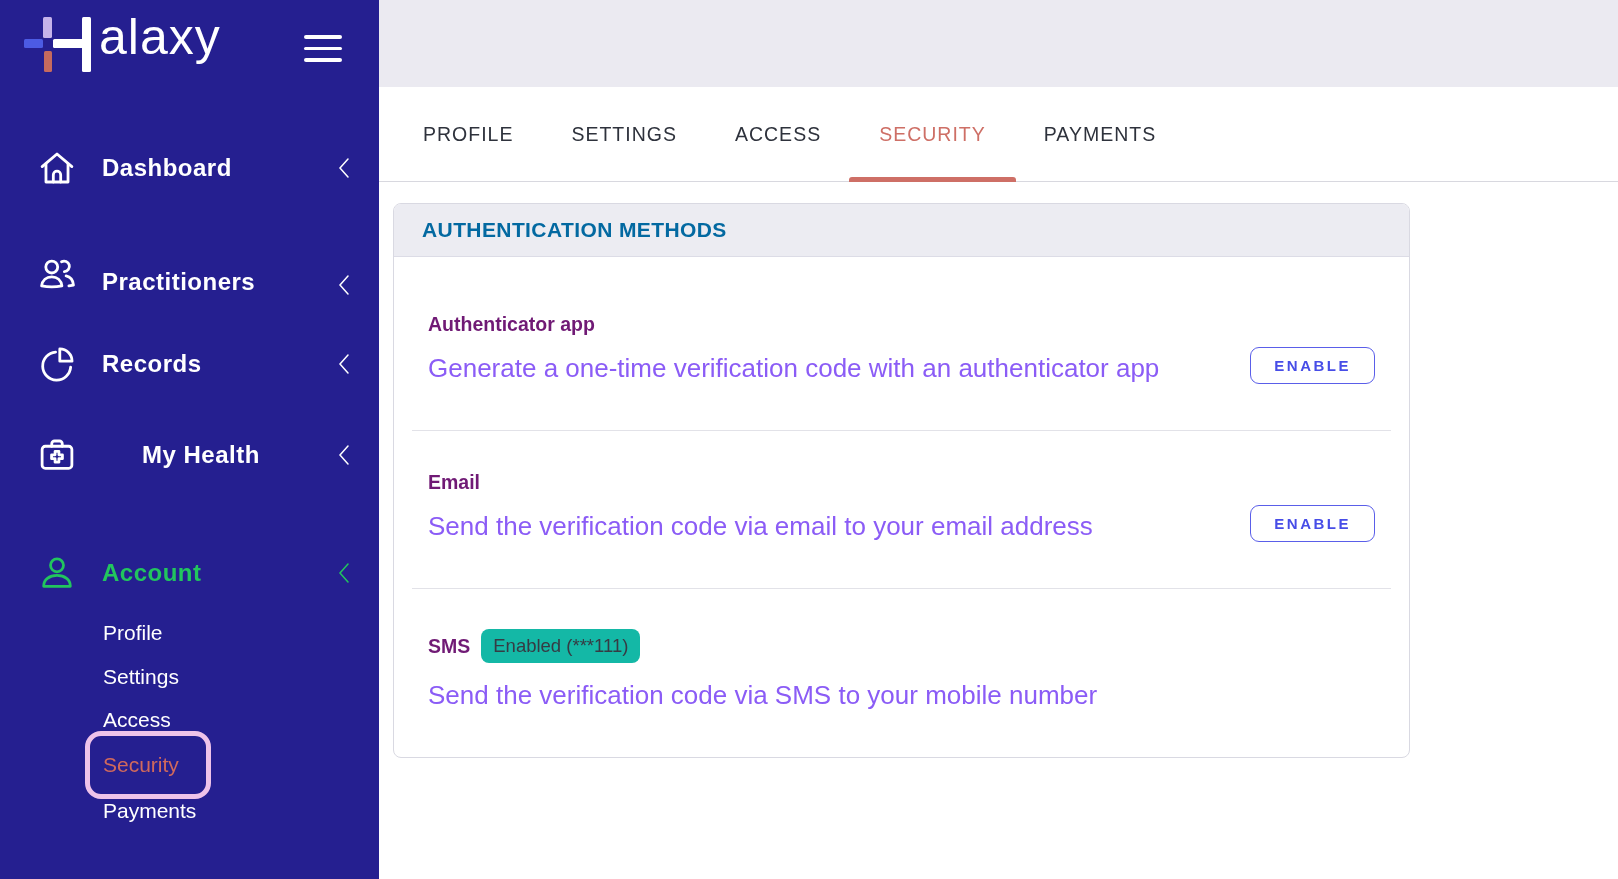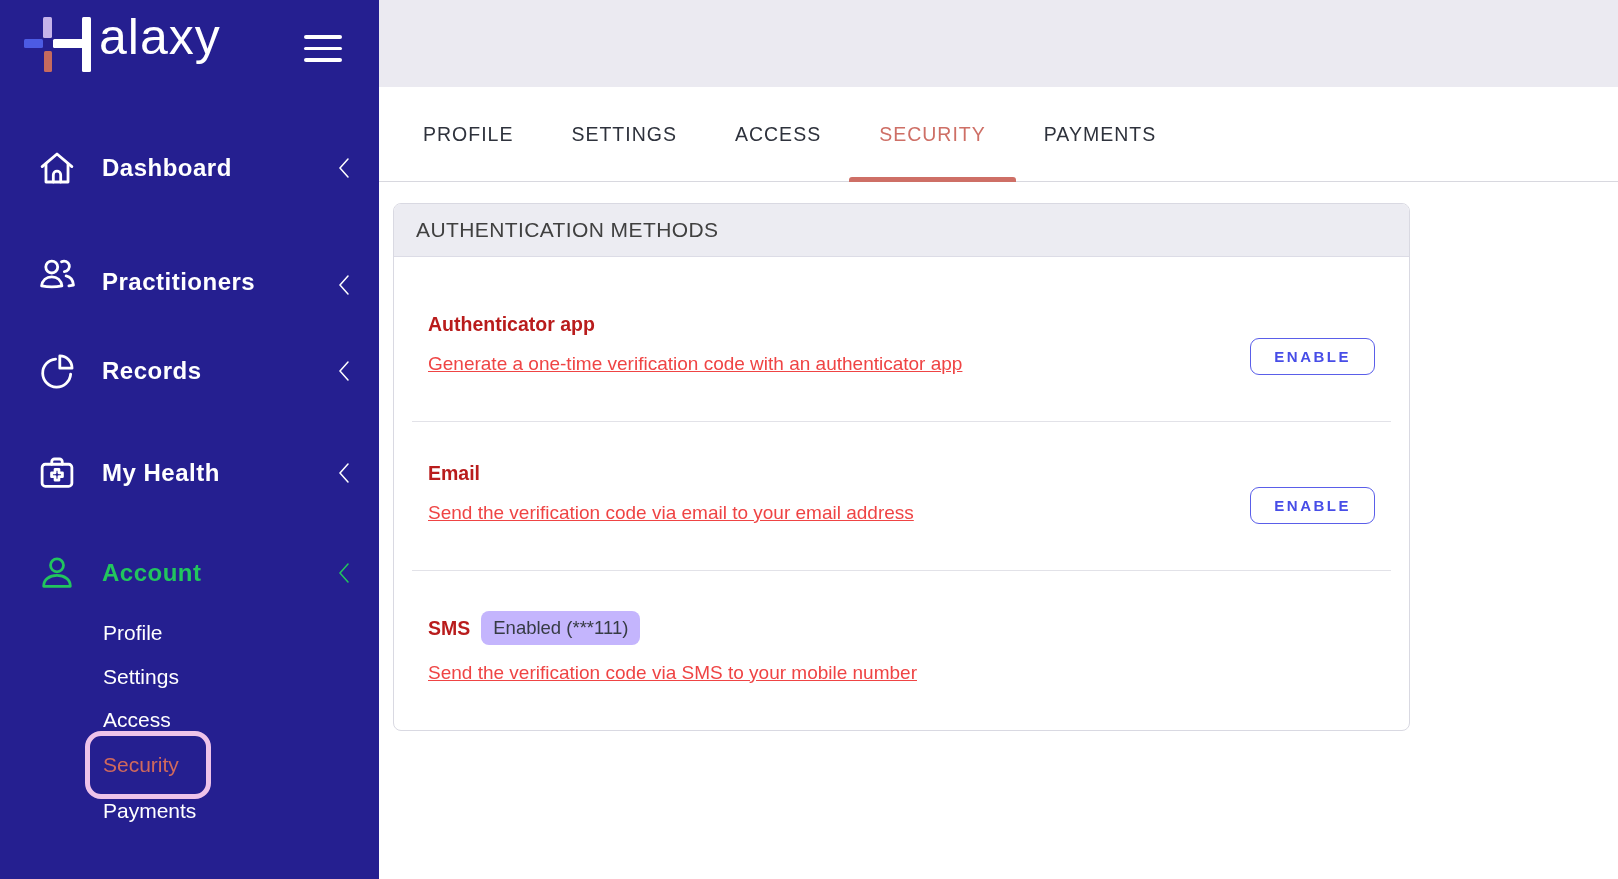--- a/index.html
+++ b/index.html
@@ -18,22 +18,22 @@
   .wordmark{position:absolute;left:99px;top:8px;font-size:50px;font-weight:500;
     letter-spacing:1px;color:#fff;}
   .hamburger{position:absolute;left:304px;top:35px;width:38px;cursor:pointer;}
   .hamburger span{display:block;height:3.5px;background:#fff;border-radius:2px;margin-bottom:8px;}
 
   .nav-item{position:absolute;left:0;width:100%;height:52px;display:flex;align-items:center;
     padding:0 29px 0 34px;cursor:pointer;}
   .nav-item .nicon{width:46px;height:46px;display:flex;align-items:center;justify-content:center;flex:none;}
   .nav-item .nlabel{font-size:24px;font-weight:700;letter-spacing:.5px;margin-left:22px;}
   .nav-item .chev{margin-left:auto;display:flex;}
-  .ni-dashboard{top:142px;} .ni-practitioners{top:244px;align-items:flex-end;} .ni-records{top:345px;align-items:center;}
-  .ni-myhealth{top:447px;} .ni-account{top:547px;color:#22c55e;}
+  .ni-dashboard{top:142px;} .ni-practitioners{top:244px;align-items:flex-end;} .ni-records{top:338px;align-items:center;}
+  .ni-myhealth{top:429px;gap:40px;} .ni-account{top:547px;color:#22c55e;}
 
   .sub-item{position:absolute;left:103px;font-size:21px;font-weight:500;color:#fff;cursor:pointer;}
   .si-profile{top:621px;} .si-settings{top:665px;} .si-access{top:708px;} .si-payments{top:799px;}
   .security-ring{position:absolute;left:85px;top:731px;border:5px solid #eec3ea;border-radius:16px;
     padding:17px 27px 17px 13px;cursor:pointer;}
   .security-ring .sub-label{font-size:21px;font-weight:500;color:#d0695c;}
 
   
   .main{position:absolute;left:379px;top:0;width:1239px;height:879px;background:#fff;}
   .topstrip{height:87px;background:#ebeaf1;}
@@ -41,29 +41,29 @@
     align-items:center;padding-left:44px;gap:58px;}
   .tab{font-size:19.5px;font-weight:500;letter-spacing:1px;color:#2e323c;cursor:pointer;position:relative;}
   .tab.active{color:#ce6f66;}
   .tab.active::after{content:"";position:absolute;left:-30px;right:-30px;bottom:-36px;height:5px;
     background:#ce6f66;border-radius:3px 3px 0 0;}
 
   .panel{margin:21px 0 0 14px;width:1017px;border:1px solid #d9d9e2;border-radius:8px;
     overflow:hidden;background:#fff;}
   .panel-header{background:#ececf2;height:53px;display:flex;align-items:center;
     padding:0 22px;border-bottom:1px solid #dcdce6;}
-  .panel-title{font-size:21px;font-weight:400;letter-spacing:.4px;color:#404040;}
+  .panel-title{font-size:21px;font-weight:700;letter-spacing:.4px;color:#0369a1;margin-left:6px;}
   .method-row{display:flex;align-items:flex-end;justify-content:space-between;
     padding:40px 34px 46px;}
   .method-row.first{padding-top:56px;}
   .m-left{max-width:800px;}
   .m-title-line{display:flex;align-items:center;margin-bottom:17px;}
-  .m-name{font-size:19.5px;font-weight:700;color:#b91c1c;}
-  .m-desc{font-size:19px;color:#ef4444;text-decoration:underline;}
-  .badge{background:#c4b5fd;border-radius:8px;padding:6px 12px;font-size:18.5px;
+  .m-name{font-size:19.5px;font-weight:700;color:#701a75;}
+  .m-desc{font-size:26px;color:#8b5cf6;}
+  .badge{background:#14b8a6;border-radius:8px;padding:6px 12px;font-size:18.5px;
     color:#363b44;margin-left:11px;}
   .enable-btn{height:37px;padding:0 23px;background:#fff;border:1.7px solid #5a5ee9;
     border-radius:9px;color:#474de7;font-size:15px;font-weight:700;letter-spacing:2.5px;
     font-family:"Liberation Sans",sans-serif;cursor:pointer;}
   .divider{height:1px;background:#e2e2e8;margin:0 18px;}
   svg{display:block;}
 </style>
 </head>
 <body>
 

